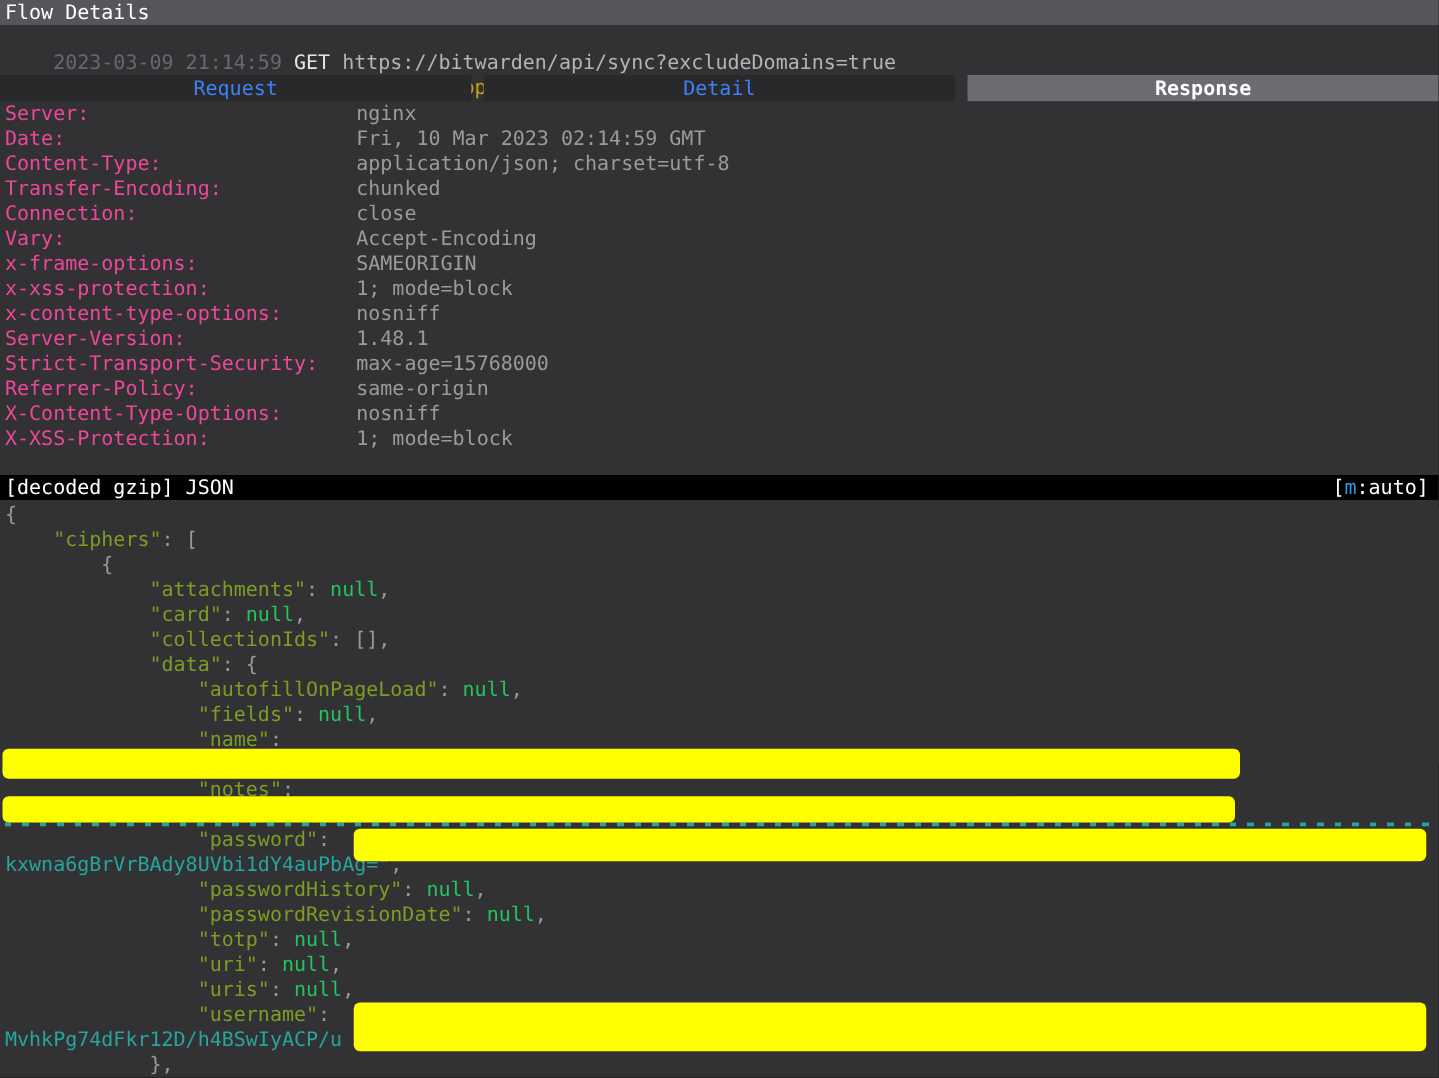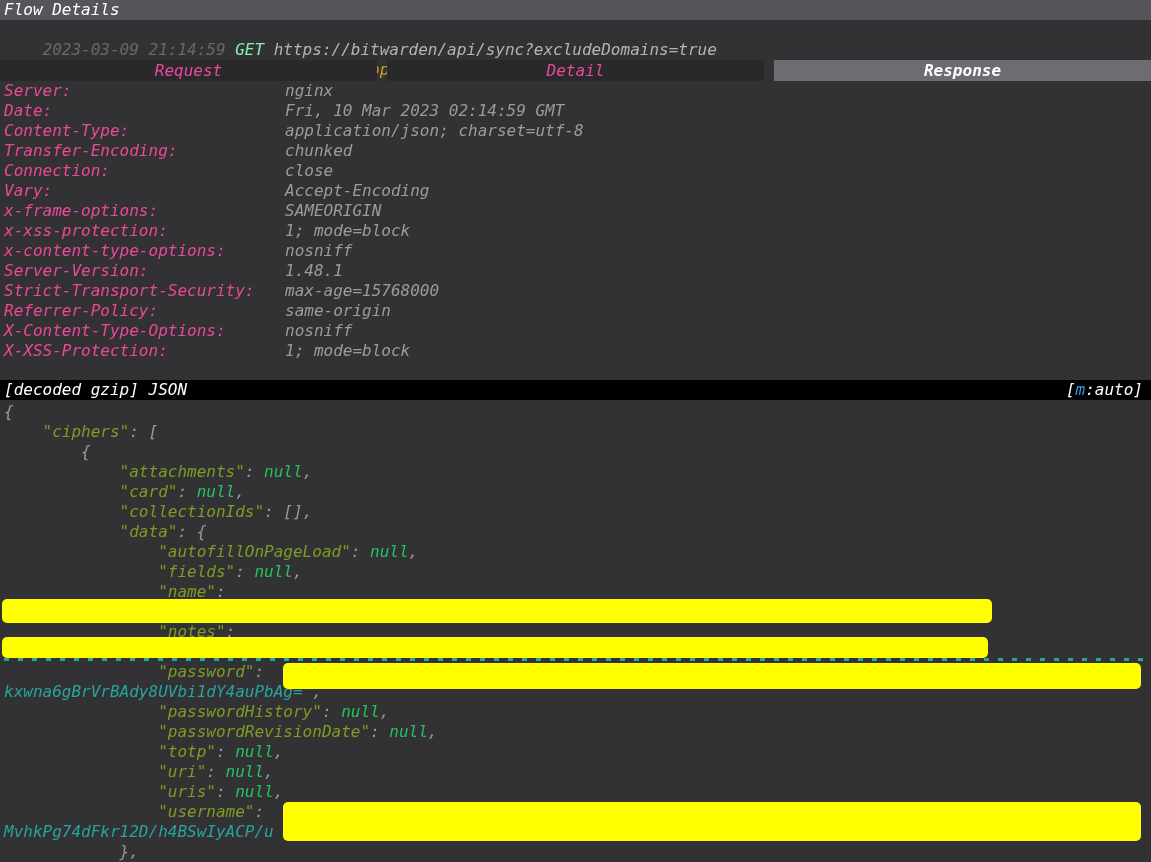--- a/index.html
+++ b/index.html
@@ -3,37 +3,37 @@
 <meta charset="utf-8">
 <style>
   html,body{margin:0;padding:0;background:#1b1b1c;}
   .screen{
     position:relative;width:1151px;height:862px;overflow:hidden;
     background:#323234;
     font-family:"DejaVu Sans Mono","Liberation Mono",monospace;
     font-size:16px;line-height:20px;color:#b4b4b6;
     -webkit-font-smoothing:antialiased;
   }
-  .abs{position:absolute;left:0;width:100%;box-sizing:border-box;font-style:italic;}
+  .abs{position:absolute;left:0;width:100%;box-sizing:border-box;}
   .titlebar{top:0;height:20px;background:#56565a;color:#ffffff;padding-left:4px;}
   .flow-l1{top:20px;height:20px;padding-left:4px;white-space:pre;}
   .flow-l2{top:40px;height:20px;padding-left:4px;white-space:pre;}
   .fl span.seg + span.seg{margin-left:1ch;}
   .sp24{display:inline-block;width:24ch;}
   .c-ts{color:#69696d;}
-  .c-method{color:#86efac;}
+  .c-method{color:#e5e5e5;}
   .c-url{color:#b4b4b6;}
   .c-arrow{color:#7f9b5e;}
   .c-status{color:#8a9c33;}
   .c-ok{color:#4cb348;}
   .c-ctype{color:#c6a11c;}
   .c-size{color:#cfa81f;}
   .c-time{color:#35cb35;}
   .tabbar{top:60px;height:21px;display:flex;gap:10px;}
-  .tab{flex:1;text-align:center;background:#29292b;color:#ec4899;height:21px;line-height:21px;cursor:pointer;}
+  .tab{flex:1;text-align:center;background:#29292b;color:#3b82f6;height:21px;line-height:21px;cursor:pointer;}
   .tab.active{background:#6d6d71;color:#ffffff;font-weight:bold;}
   .headers{top:81px;}
   .hdr-row{height:20px;padding-left:4px;white-space:pre;}
   .hkey{display:inline-block;width:281px;color:#ec4899;}
   .hval{color:#9b9b9b;}
   .decoded{top:380px;height:20px;background:#000000;color:#ffffff;padding-left:4px;}
   .mode{position:absolute;right:8px;top:0;color:#ffffff;}
   .mkey{color:#3398e0;}
   .jsonbody{top:400px;height:462px;padding:2px 0 0 4px;}
   .jline{height:20px;white-space:pre;}

